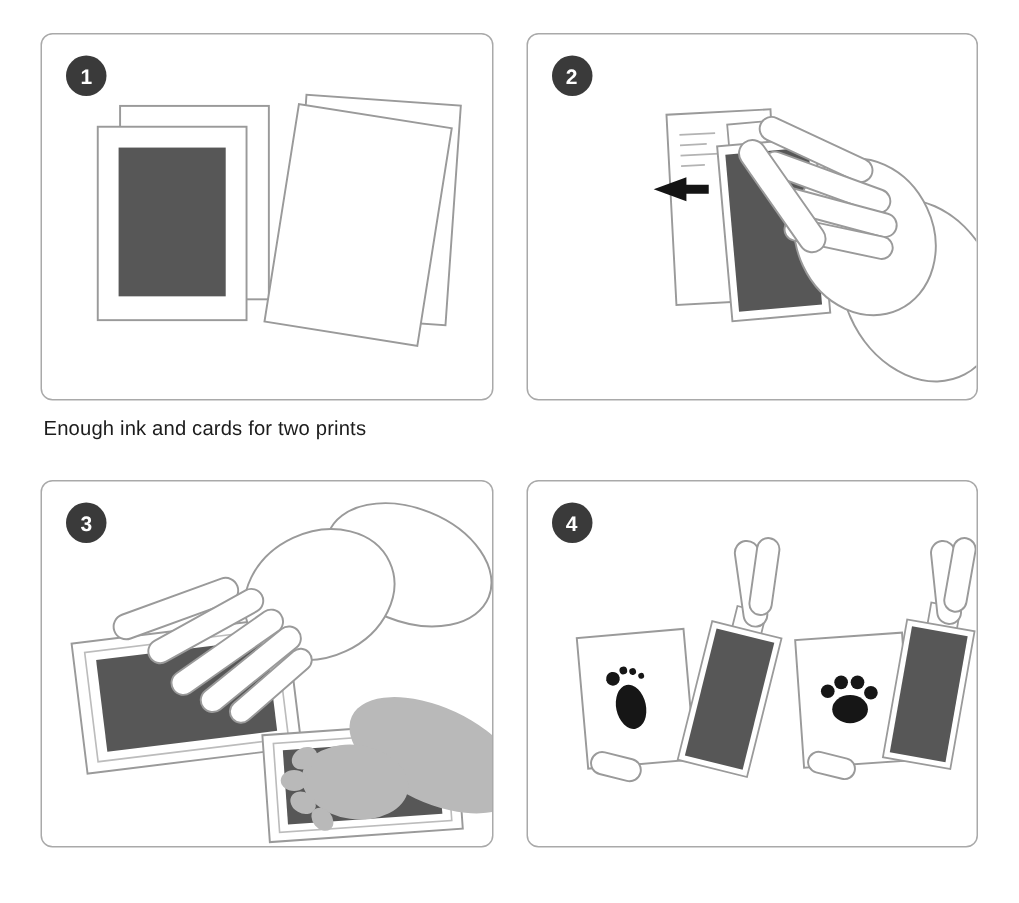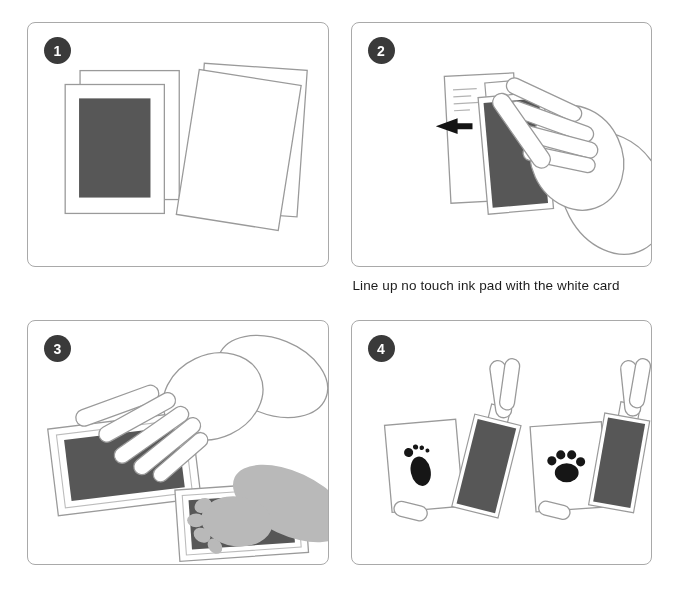--- a/index.html
+++ b/index.html
@@ -66,20 +66,21 @@
           <rect x="52" y="48" width="100" height="130"></rect>
           <rect x="37" y="62" width="100" height="130"></rect>
         </g>
         <rect x="51" y="76" width="72" height="100" fill="#575757"></rect>
         <g fill="#ffffff" stroke="#9a9a9a" stroke-width="1.3">
           <rect x="172" y="44" width="104" height="148" transform="rotate(4 224 118)"></rect>
           <rect x="160" y="54" width="104" height="148" transform="rotate(9 212 128)"></rect>
         </g>
       </svg>
     </div>
+    <p class="caption">Enough ink and cards for two prints</p>
   </section>
 
   <section class="step">
     <div class="panel">
       <div class="badge">
         <span>2</span>
       </div>
       <svg viewBox="0 0 301 245">
         <g transform="rotate(-3 131 118)">
           <rect x="96" y="52" width="70" height="128" fill="#ffffff" stroke="#9a9a9a" stroke-width="1.3"></rect>
@@ -100,21 +101,20 @@
           <ellipse cx="263" cy="172" rx="50" ry="64" transform="rotate(-28 263 172)"></ellipse>
           <ellipse cx="226" cy="136" rx="46" ry="54" transform="rotate(-25 226 136)"></ellipse>
           <rect x="156" y="52" width="82" height="16" rx="8" transform="rotate(25 156 60)"></rect>
           <rect x="158" y="76" width="90" height="16" rx="8" transform="rotate(20 158 84)"></rect>
           <rect x="164" y="100" width="86" height="16" rx="8" transform="rotate(15 164 108)"></rect>
           <rect x="172" y="122" width="74" height="15" rx="7.5" transform="rotate(12 172 130)"></rect>
           <rect x="146" y="64" width="88" height="18" rx="9" transform="rotate(55 146 72)"></rect>
         </g>
       </svg>
     </div>
-    <p class="caption">Line up no touch ink pad with the white card</p>
   </section>
 
   <section class="step">
     <div class="panel">
       <div class="badge">
         <span>3</span>
       </div>
       <svg viewBox="0 0 301 245">
         <g transform="rotate(-7 95 142)">
           <rect x="24" y="100" width="145" height="88" fill="#ffffff" stroke="#9a9a9a" stroke-width="1.3"></rect>

